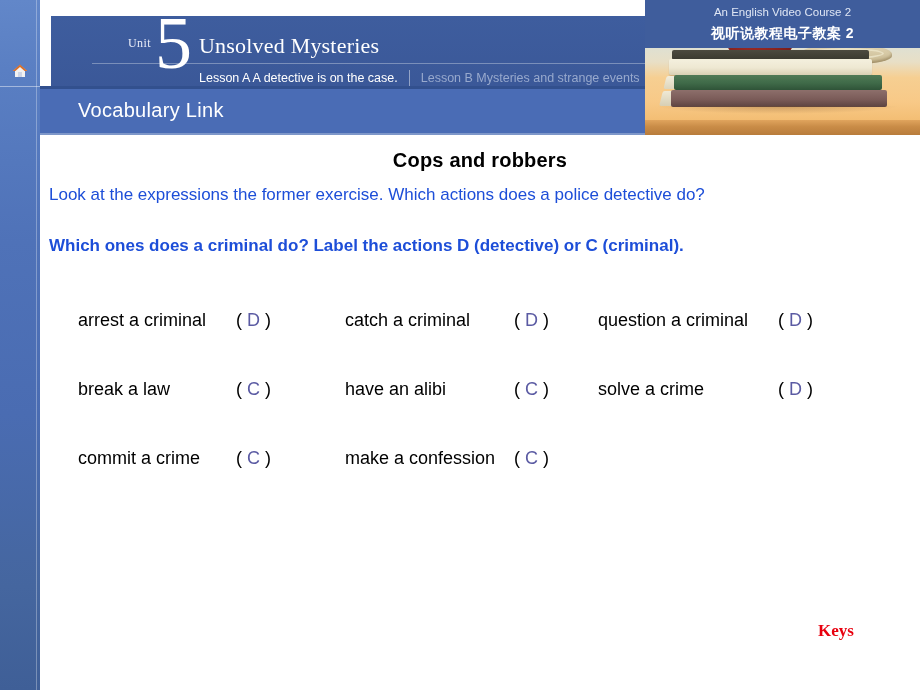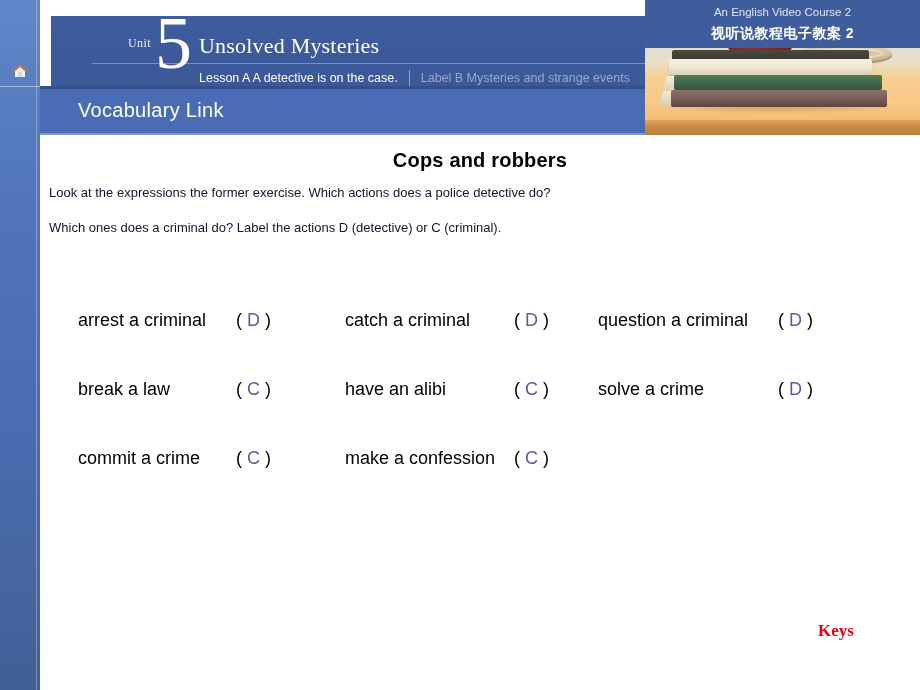--- a/index.html
+++ b/index.html
@@ -280,26 +280,26 @@
     text-align: center;
     font-size: 20px;
     font-weight: bold;
     color: #000000;
     letter-spacing: 0.2px;
     margin-top: 8px;
   }
   .instruction {
     position: absolute;
     left: 9px;
-    font-size: 13px;
-    color: #0f172a;
+    font-size: 17px;
+    color: #1d4ed8;
     white-space: nowrap;
   }
   #instruction-1 { top: 50px; }
-  #instruction-2 { top: 85px; }
+  #instruction-2 { top: 101px; font-weight: bold; }
 
   
   #grid {
     position: absolute;
     left: 0; top: 175px;
     width: 880px;
   }
   .grid-row {
     position: relative;
     height: 69px;
@@ -354,21 +354,21 @@
 
   <div id="header-band">
     <div id="header-band-inner"></div>
     <div id="unit-label">Unit</div>
     <div id="unit-number">5</div>
     <div id="course-title">Unsolved Mysteries</div>
     <div id="title-rule"></div>
     <div id="lesson-row">
       <div class="lesson-tab" id="lesson-a">Lesson A  A detective is on the case.</div>
       <div id="lesson-sep"></div>
-      <div class="lesson-tab" id="lesson-b">Label B Mysteries and strange events</div>
+      <div class="lesson-tab" id="lesson-b">Lesson B Mysteries and strange events</div>
     </div>
   </div>
 
   <div id="vocab-topline"></div>
   <div id="vocab-bar">
     <div id="vocab-bar-label">Vocabulary Link</div>
   </div>
   <div id="vocab-bottomline"></div>
 
   <div id="media-block">

